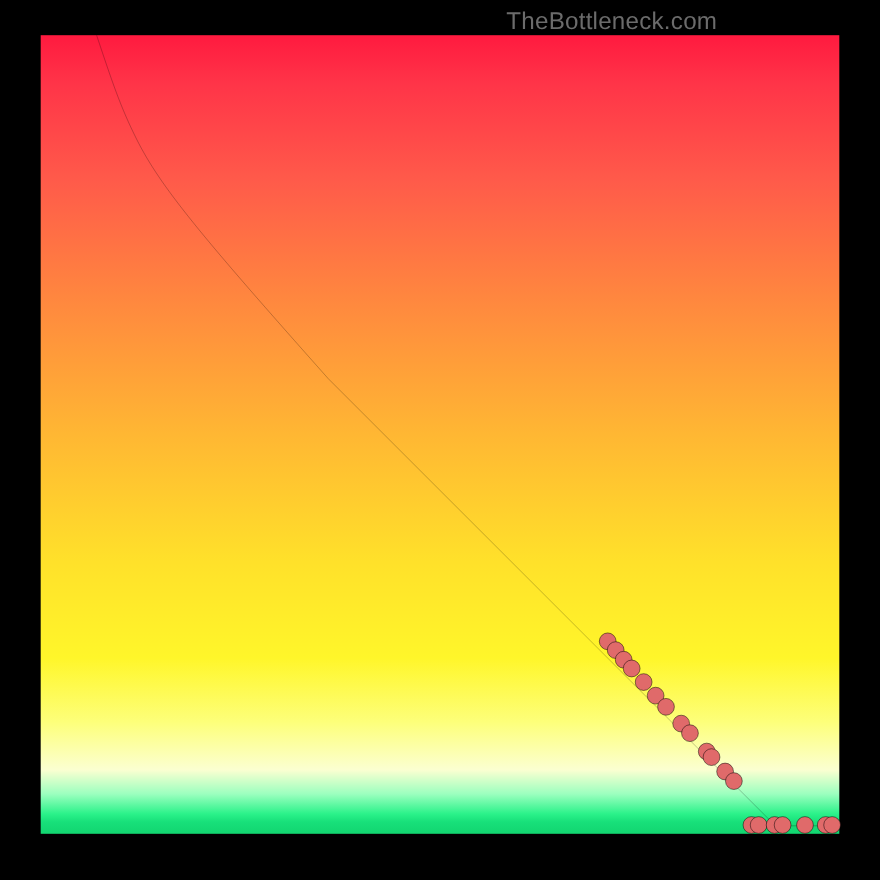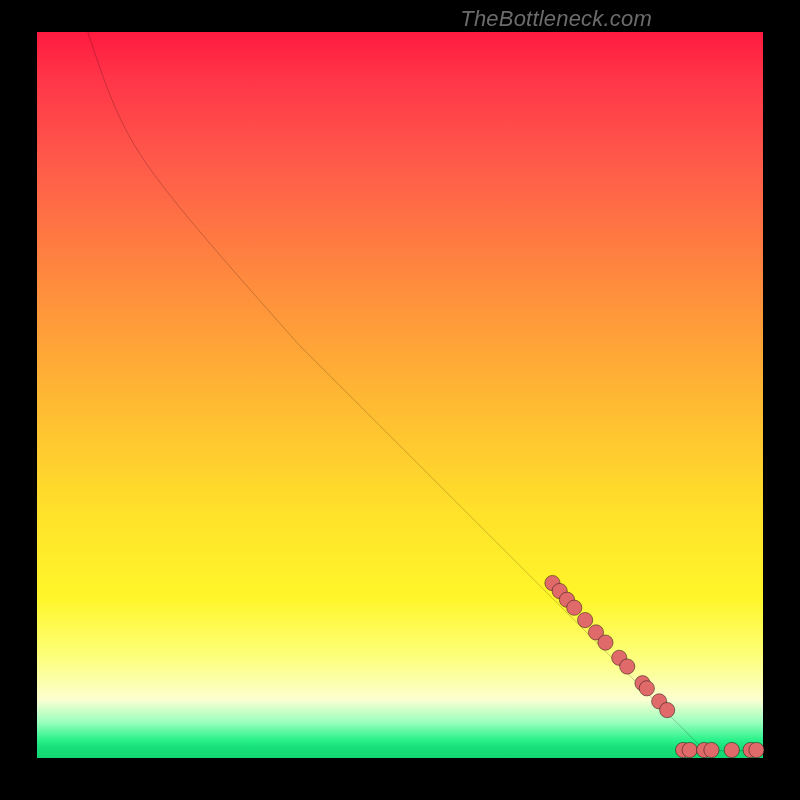--- a/index.html
+++ b/index.html
@@ -9,21 +9,20 @@
     height: 800px;
     overflow: hidden;
     background: #000;
     font-family: Arial, Helvetica, sans-serif;
   }
   .frame {
     position: relative;
     width: 690px;
     height: 800px;
     background: #000;
-    font-style: italic;
   }
   .plot {
     position: absolute;
     left: 37px;
     top: 32px;
     width: 726px;
     height: 726px;
     
     background: linear-gradient(
       to bottom,

